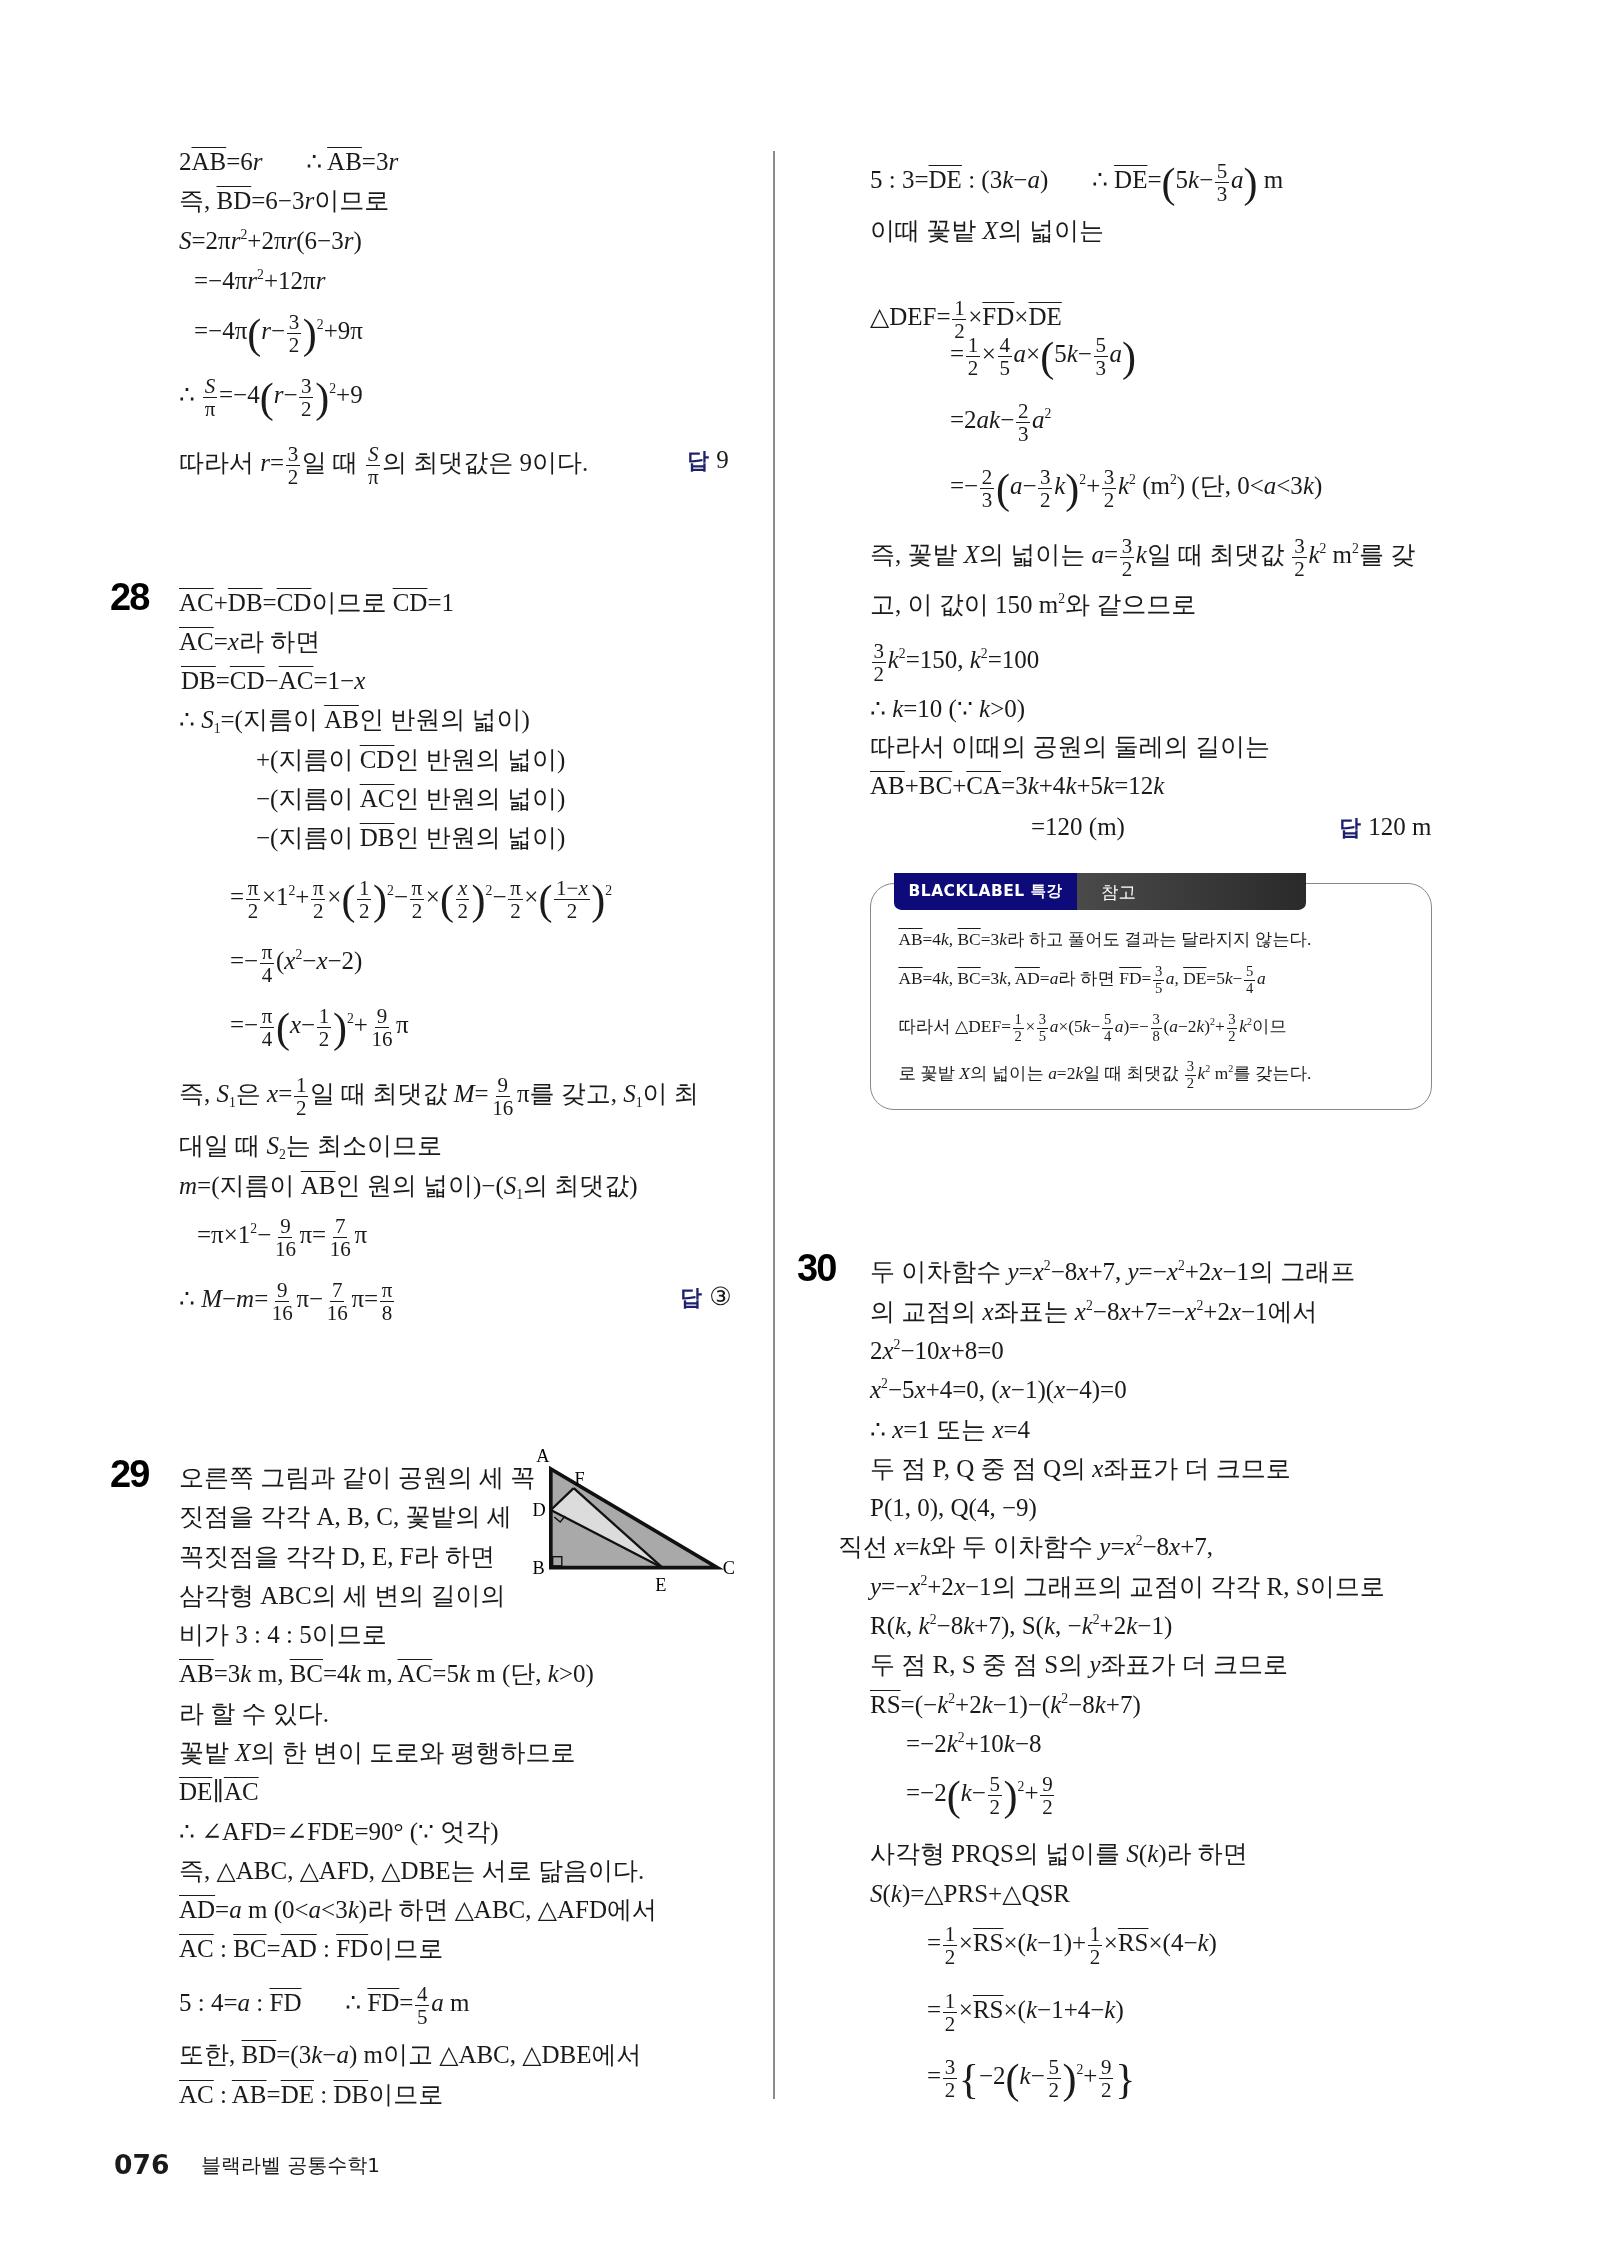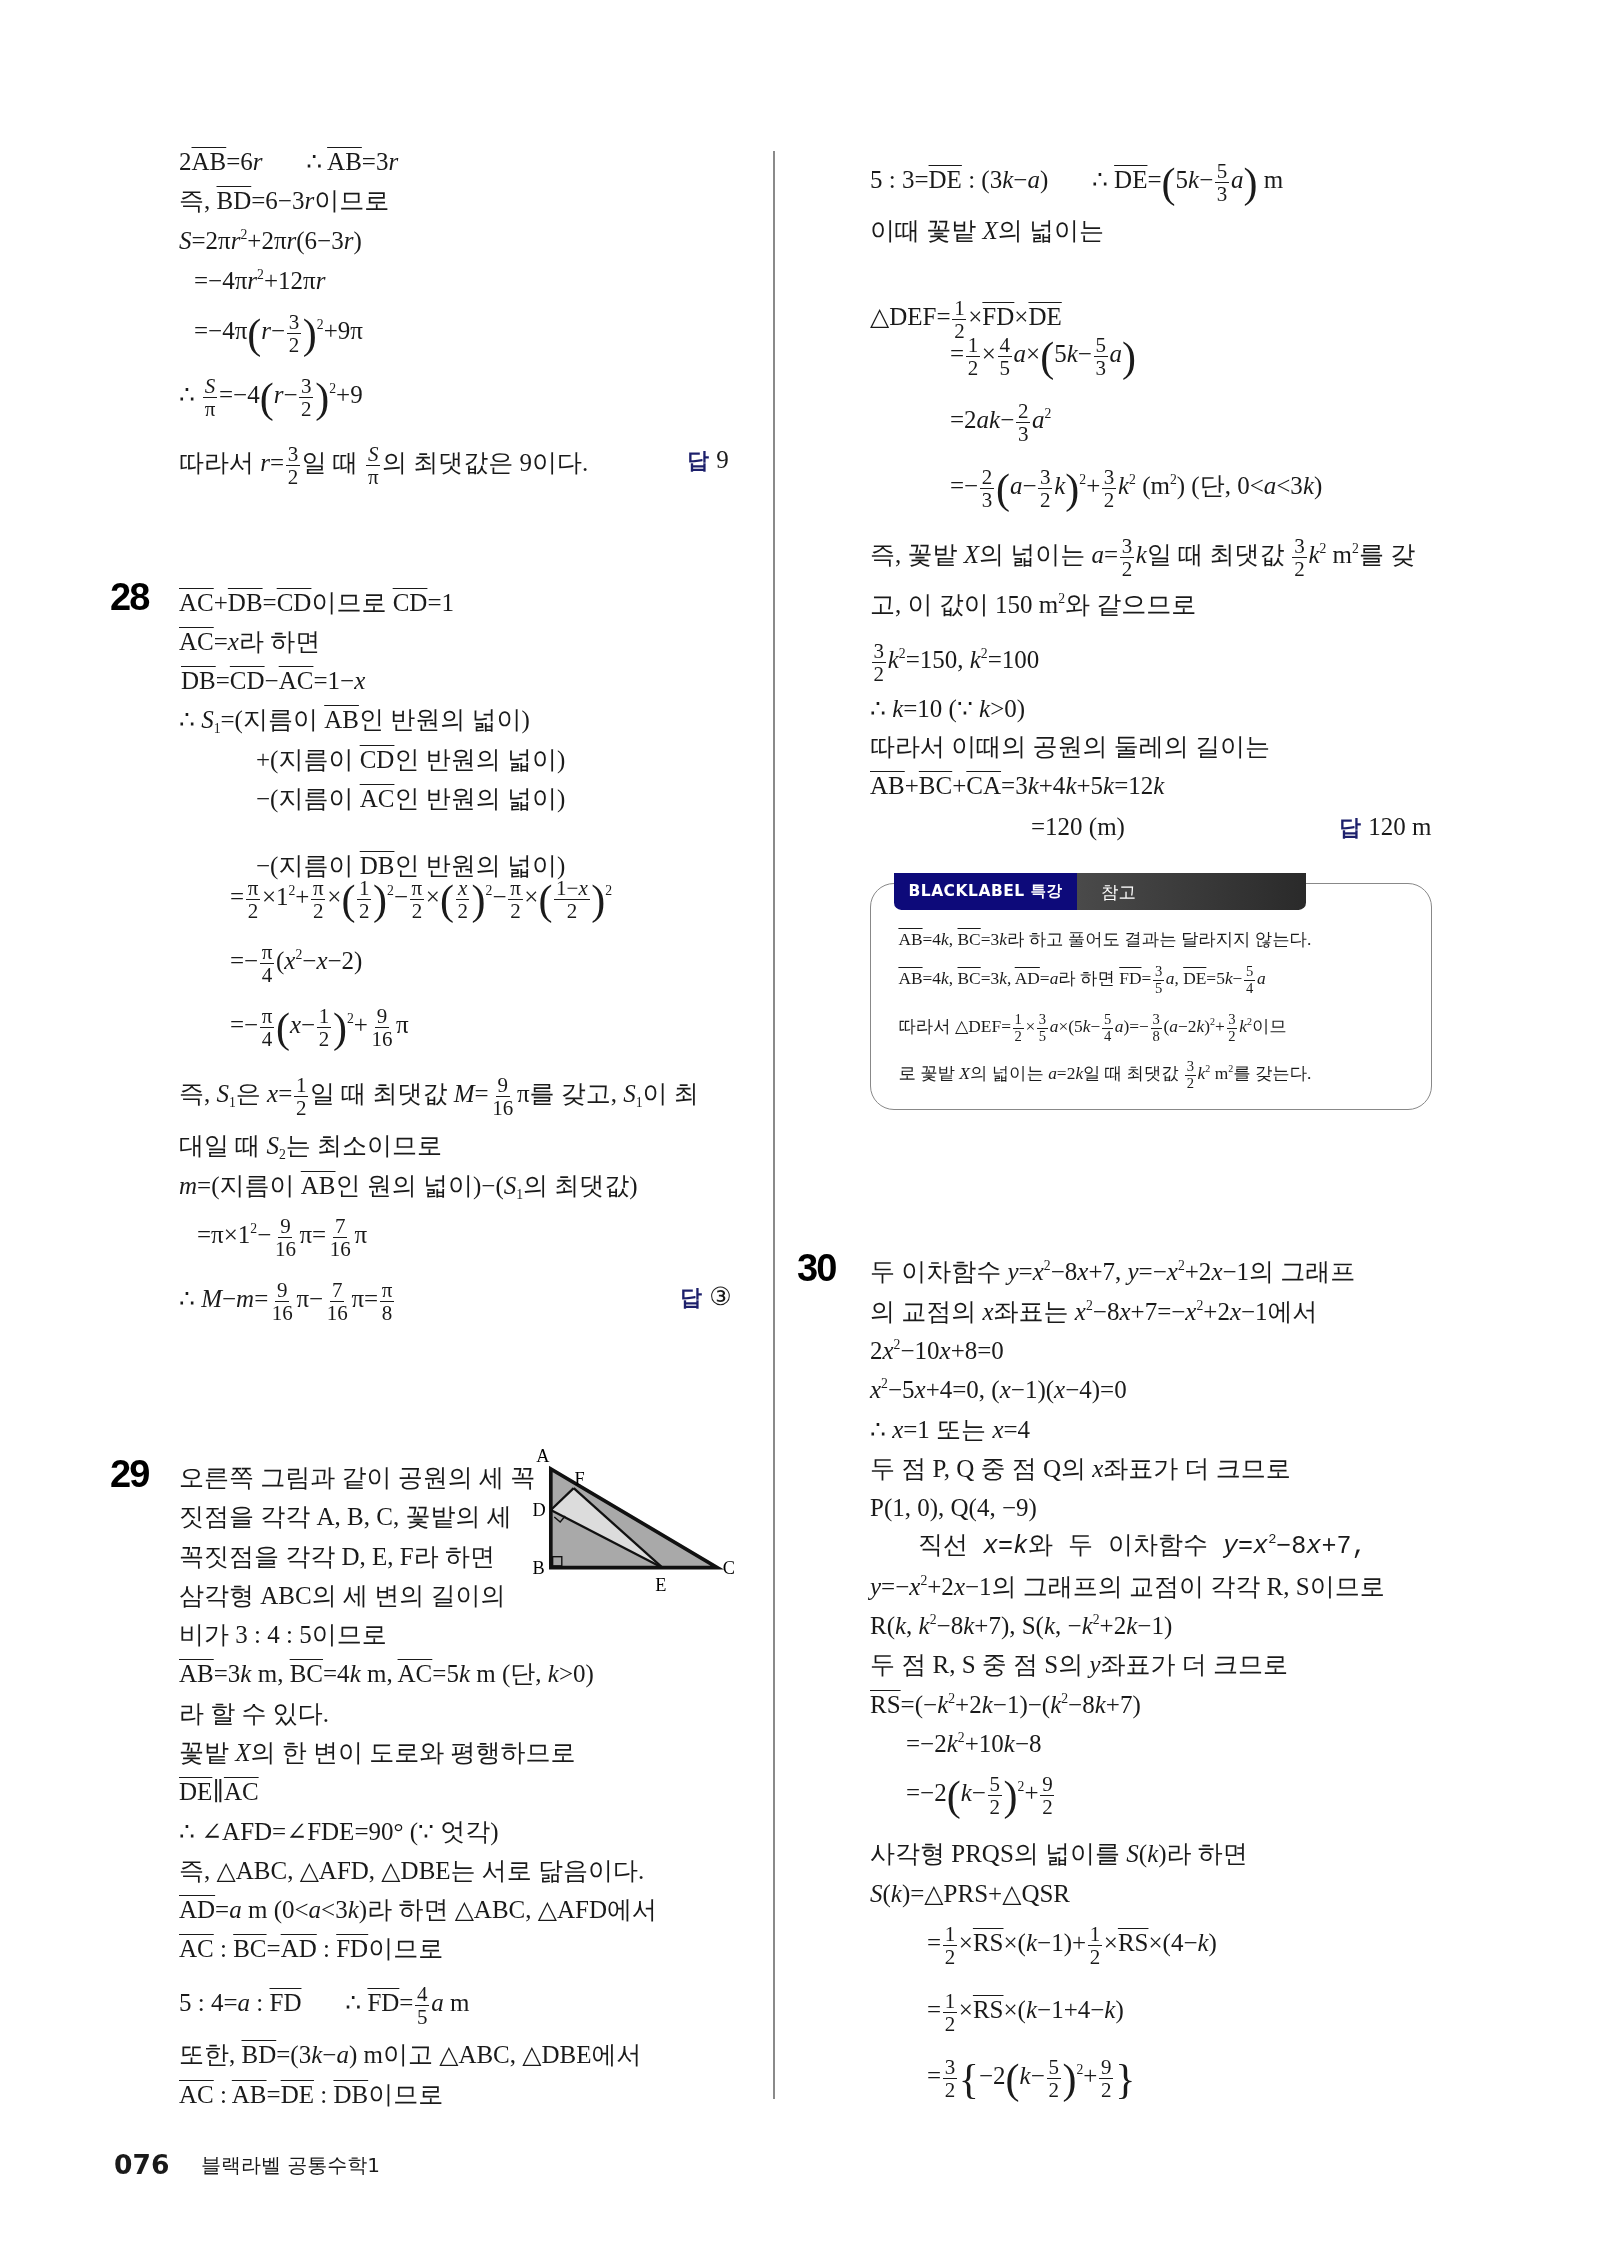--- a/index.html
+++ b/index.html
@@ -65,21 +65,21 @@
   </div>
 
   <div>
     <div class="qnum" style="left:110px;top:576px;">28</div>
     <div class="ln" style="left:179px;top:587px;"><span class="ov">AC</span>+<span class="ov">DB</span>=<span class="ov">CD</span>이므로 <span class="ov">CD</span>=1</div>
     <div class="ln" style="left:179px;top:626px;"><span class="ov">AC</span>=<span class="it">x</span>라 하면</div>
     <div class="ln" style="left:181px;top:665px;"><span class="ov">DB</span>=<span class="ov">CD</span>−<span class="ov">AC</span>=1−<span class="it">x</span></div>
     <div class="ln" style="left:179px;top:704px;">∴ <span class="it">S</span><sub>1</sub>=(지름이 <span class="ov">AB</span>인 반원의 넓이)</div>
     <div class="ln" style="left:256px;top:744px;">+(지름이 <span class="ov">CD</span>인 반원의 넓이)</div>
     <div class="ln" style="left:256px;top:783px;">−(지름이 <span class="ov">AC</span>인 반원의 넓이)</div>
-    <div class="ln" style="left:256px;top:822px;margin-top:28px;">−(지름이 <span class="ov">DB</span>인 반원의 넓이)</div>
+    <div class="ln" style="left:256px;top:822px;">−(지름이 <span class="ov">DB</span>인 반원의 넓이)</div>
     <div class="ln" style="left:230px;top:877px;">=<span class="fr">
           <span class="n">π</span>
           <span class="d">2</span>
         </span>×1<sup>2</sup>+<span class="fr">
           <span class="n">π</span>
           <span class="d">2</span>
         </span>×<span class="big">(</span><span class="fr">
           <span class="n">1</span>
           <span class="d">2</span>
         </span><span class="big">)</span><sup>2</sup>−<span class="fr">
@@ -273,21 +273,21 @@
 
   <div>
     <div class="qnum" style="left:797px;top:1247px;">30</div>
     <div class="ln" style="left:870px;top:1256px;">두 이차함수 <span class="it">y</span>=<span class="it">x</span><sup>2</sup>−8<span class="it">x</span>+7, <span class="it">y</span>=−<span class="it">x</span><sup>2</sup>+2<span class="it">x</span>−1의 그래프</div>
     <div class="ln" style="left:870px;top:1296px;">의 교점의 <span class="it">x</span>좌표는 <span class="it">x</span><sup>2</sup>−8<span class="it">x</span>+7=−<span class="it">x</span><sup>2</sup>+2<span class="it">x</span>−1에서</div>
     <div class="ln" style="left:870px;top:1335px;">2<span class="it">x</span><sup>2</sup>−10<span class="it">x</span>+8=0</div>
     <div class="ln" style="left:870px;top:1374px;"><span class="it">x</span><sup>2</sup>−5<span class="it">x</span>+4=0, (<span class="it">x</span>−1)(<span class="it">x</span>−4)=0</div>
     <div class="ln" style="left:870px;top:1414px;">∴ <span class="it">x</span>=1 또는 <span class="it">x</span>=4</div>
     <div class="ln" style="left:870px;top:1453px;">두 점 P, Q 중 점 Q의 <span class="it">x</span>좌표가 더 크므로</div>
     <div class="ln" style="left:870px;top:1492px;">P(1, 0), Q(4, −9)</div>
-    <div class="ln" style="left:918px;top:1531px;font-family:Liberation Mono, monospace;">직선 <span class="it">x</span>=<span class="it">k</span>와 두 이차함수 <span class="it">y</span>=<span class="it">x</span><sup>2</sup>−8<span class="it">x</span>+7,</div>
+    <div class="ln" style="left:838px;top:1531px;">직선 <span class="it">x</span>=<span class="it">k</span>와 두 이차함수 <span class="it">y</span>=<span class="it">x</span><sup>2</sup>−8<span class="it">x</span>+7,</div>
     <div class="ln" style="left:870px;top:1571px;"><span class="it">y</span>=−<span class="it">x</span><sup>2</sup>+2<span class="it">x</span>−1의 그래프의 교점이 각각 R, S이므로</div>
     <div class="ln" style="left:870px;top:1610px;">R(<span class="it">k</span>, <span class="it">k</span><sup>2</sup>−8<span class="it">k</span>+7), S(<span class="it">k</span>, −<span class="it">k</span><sup>2</sup>+2<span class="it">k</span>−1)</div>
     <div class="ln" style="left:870px;top:1649px;">두 점 R, S 중 점 S의 <span class="it">y</span>좌표가 더 크므로</div>
     <div class="ln" style="left:870px;top:1689px;"><span class="ov">RS</span>=(−<span class="it">k</span><sup>2</sup>+2<span class="it">k</span>−1)−(<span class="it">k</span><sup>2</sup>−8<span class="it">k</span>+7)</div>
     <div class="ln" style="left:906px;top:1728px;">=−2<span class="it">k</span><sup>2</sup>+10<span class="it">k</span>−8</div>
     <div class="ln" style="left:906px;top:1773px;">=−2<span class="big">(</span><span class="it">k</span>−<span class="fr">
           <span class="n">5</span>
           <span class="d">2</span>
         </span><span class="big">)</span><sup>2</sup>+<span class="fr">
           <span class="n">9</span>

